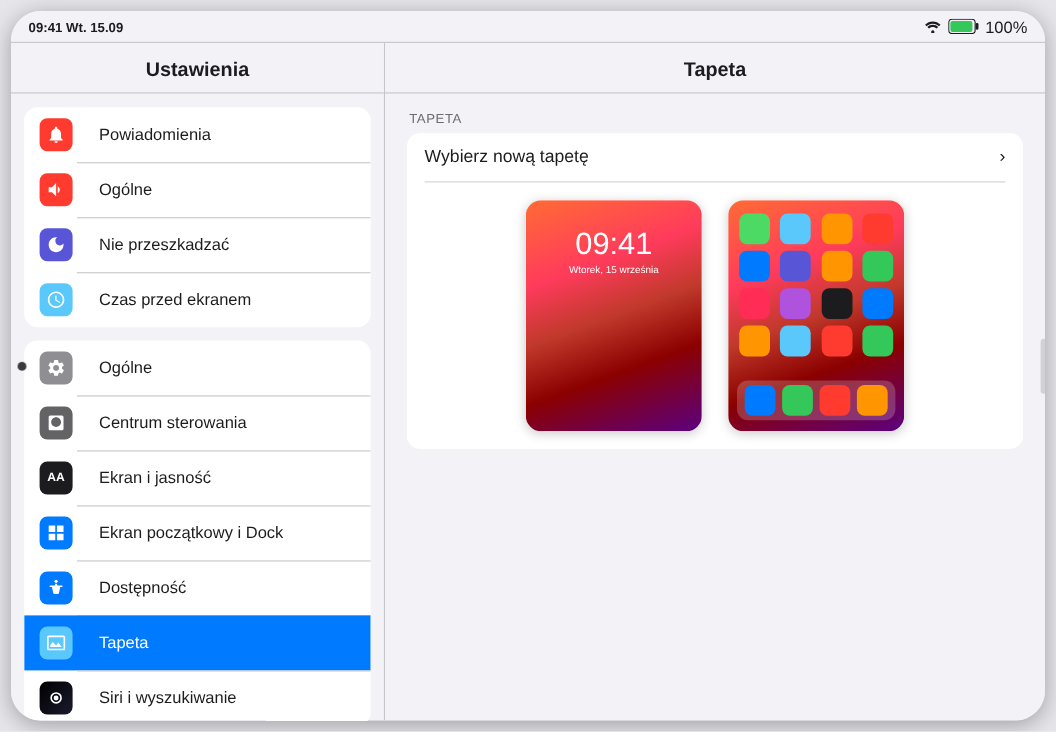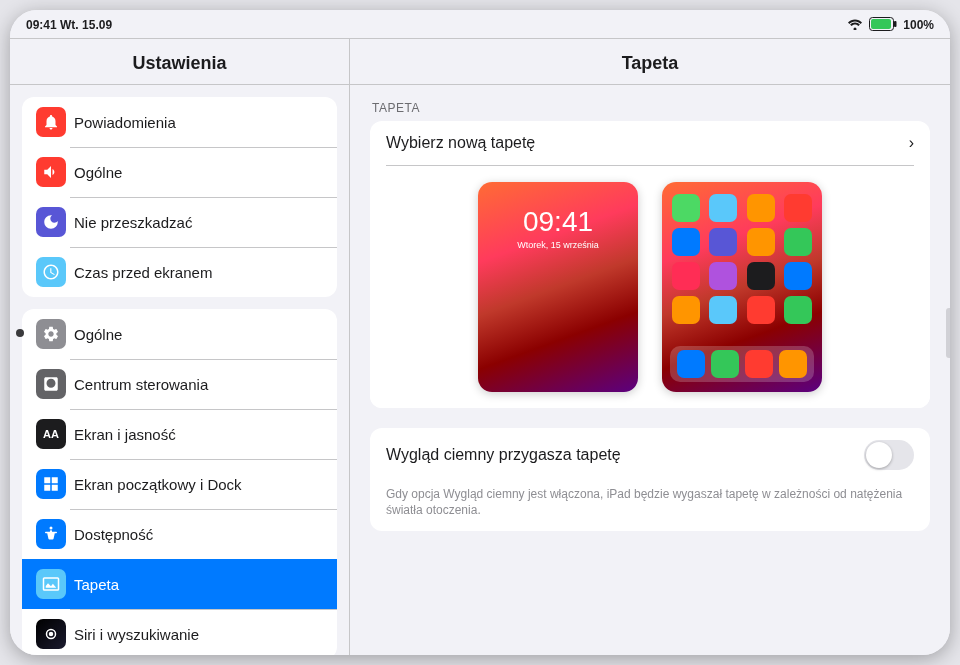--- a/index.html
+++ b/index.html
@@ -75,21 +75,21 @@
     .sidebar-group {
       background: #ffffff;
       border-radius: 12px;
       margin: 0 12px 12px;
       overflow: hidden;
     }
     .sidebar-item {
       display: flex;
       align-items: center;
       padding: 10px 14px;
-      gap: 8px;
+      gap: 24px;
       cursor: pointer;
       position: relative;
       min-height: 44px;
     }
     .sidebar-item:not(:last-child)::after {
       content: '';
       position: absolute;
       bottom: 0;
       left: 48px;
       right: 0;
@@ -323,21 +323,21 @@
             <circle cx="8" cy="11" r="1.5" fill="#1c1c1e"></circle>
           </svg>
       </span>
       <span>
         <svg width="28" height="14" viewBox="0 0 28 14">
             <rect x="0.5" y="0.5" width="24" height="13" rx="3" ry="3" fill="none" stroke="#1c1c1e" stroke-width="1"></rect>
             <rect x="25" y="4" width="2.5" height="6" rx="1" fill="#1c1c1e"></rect>
             <rect x="2" y="2" width="20" height="10" rx="2" fill="#34c759"></rect>
           </svg>
       </span>
-      <span style="font-size:12px;font-weight:700;">100%</span>
+      <span style="font-size:15px;font-weight:400;">100%</span>
     </div>
   </div>
 
   <div class="main-content">
 
     <div class="sidebar">
       <div class="sidebar-header">Ustawienia</div>
       <div class="sidebar-scroll">
 
         <div class="sidebar-group">
@@ -481,27 +481,20 @@
                   <div class="dock-icon" style="background:#007aff; border-radius:7px;"></div>
                   <div class="dock-icon" style="background:#34c759; border-radius:7px;"></div>
                   <div class="dock-icon" style="background:#ff3b30; border-radius:7px;"></div>
                   <div class="dock-icon" style="background:#ff9500; border-radius:7px;"></div>
                 </div>
               </div>
             </div>
           </div>
         </div>
 
-        <div class="toggle-card">
-          <div class="toggle-row">
-            <span class="toggle-label">Wygląd ciemny przygasza tapetę</span>
-            <div class="toggle-switch off"></div>
-          </div>
-          <p class="helper-text">Gdy opcja Wygląd ciemny jest włączona, iPad będzie wygaszał tapetę w zależności od natężenia światła otoczenia.</p>
-        </div>
 
       </div>
     </div>
 
     <div class="side-button"></div>
   </div>
 
   <div class="dot-indicator"></div>
 
 </div>

